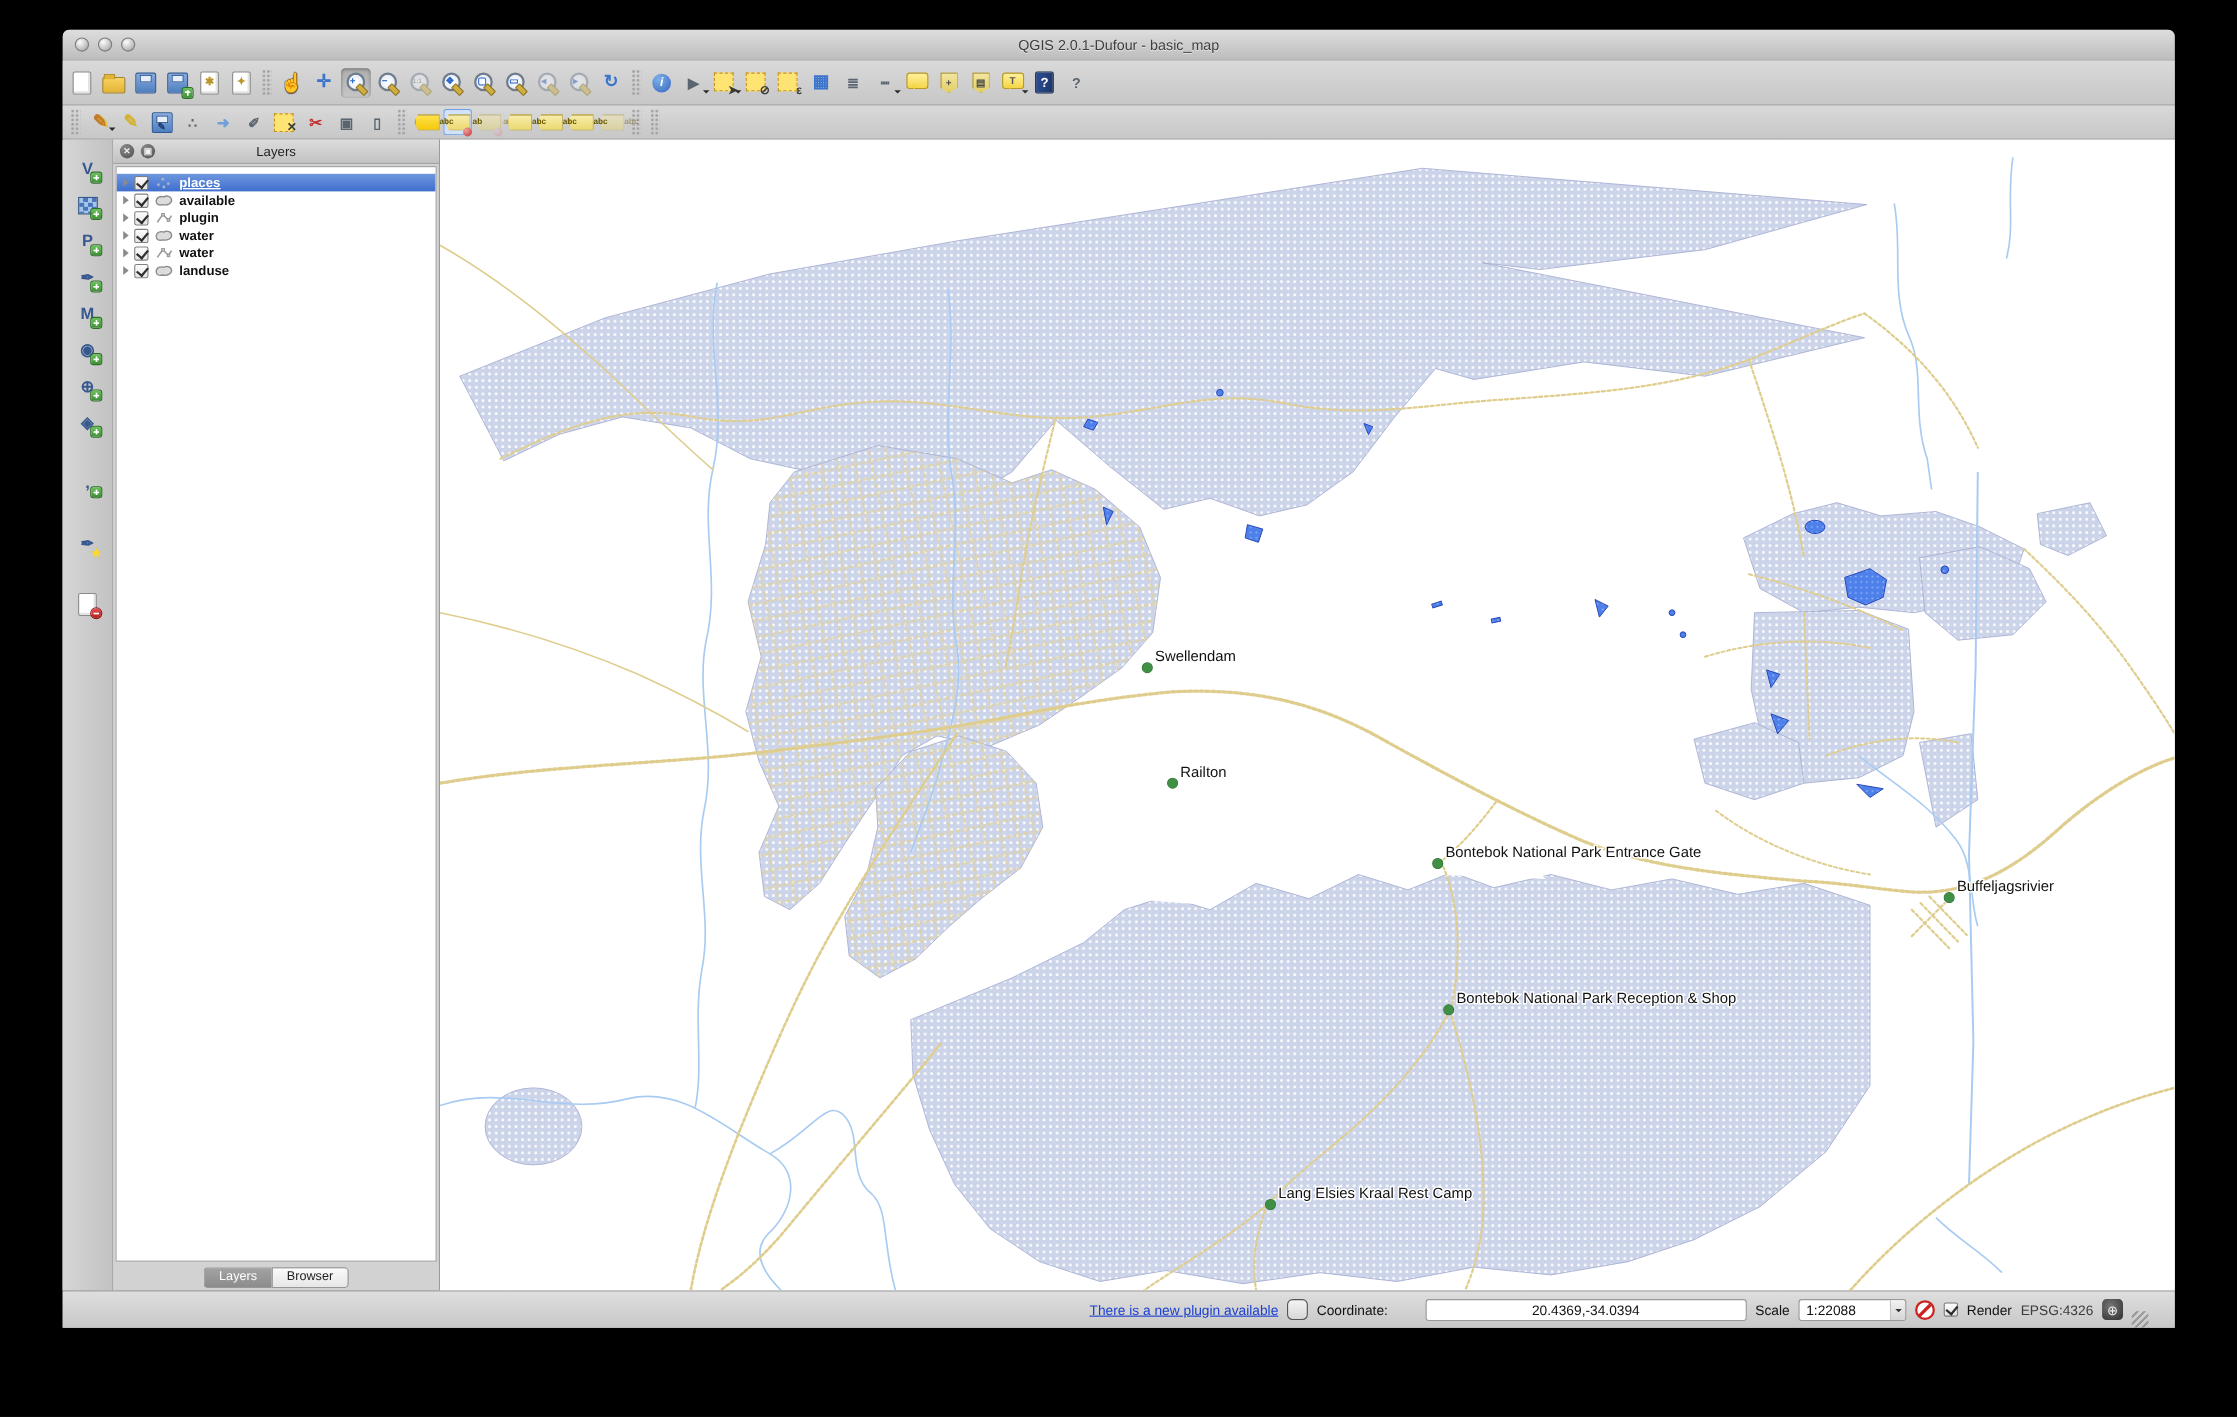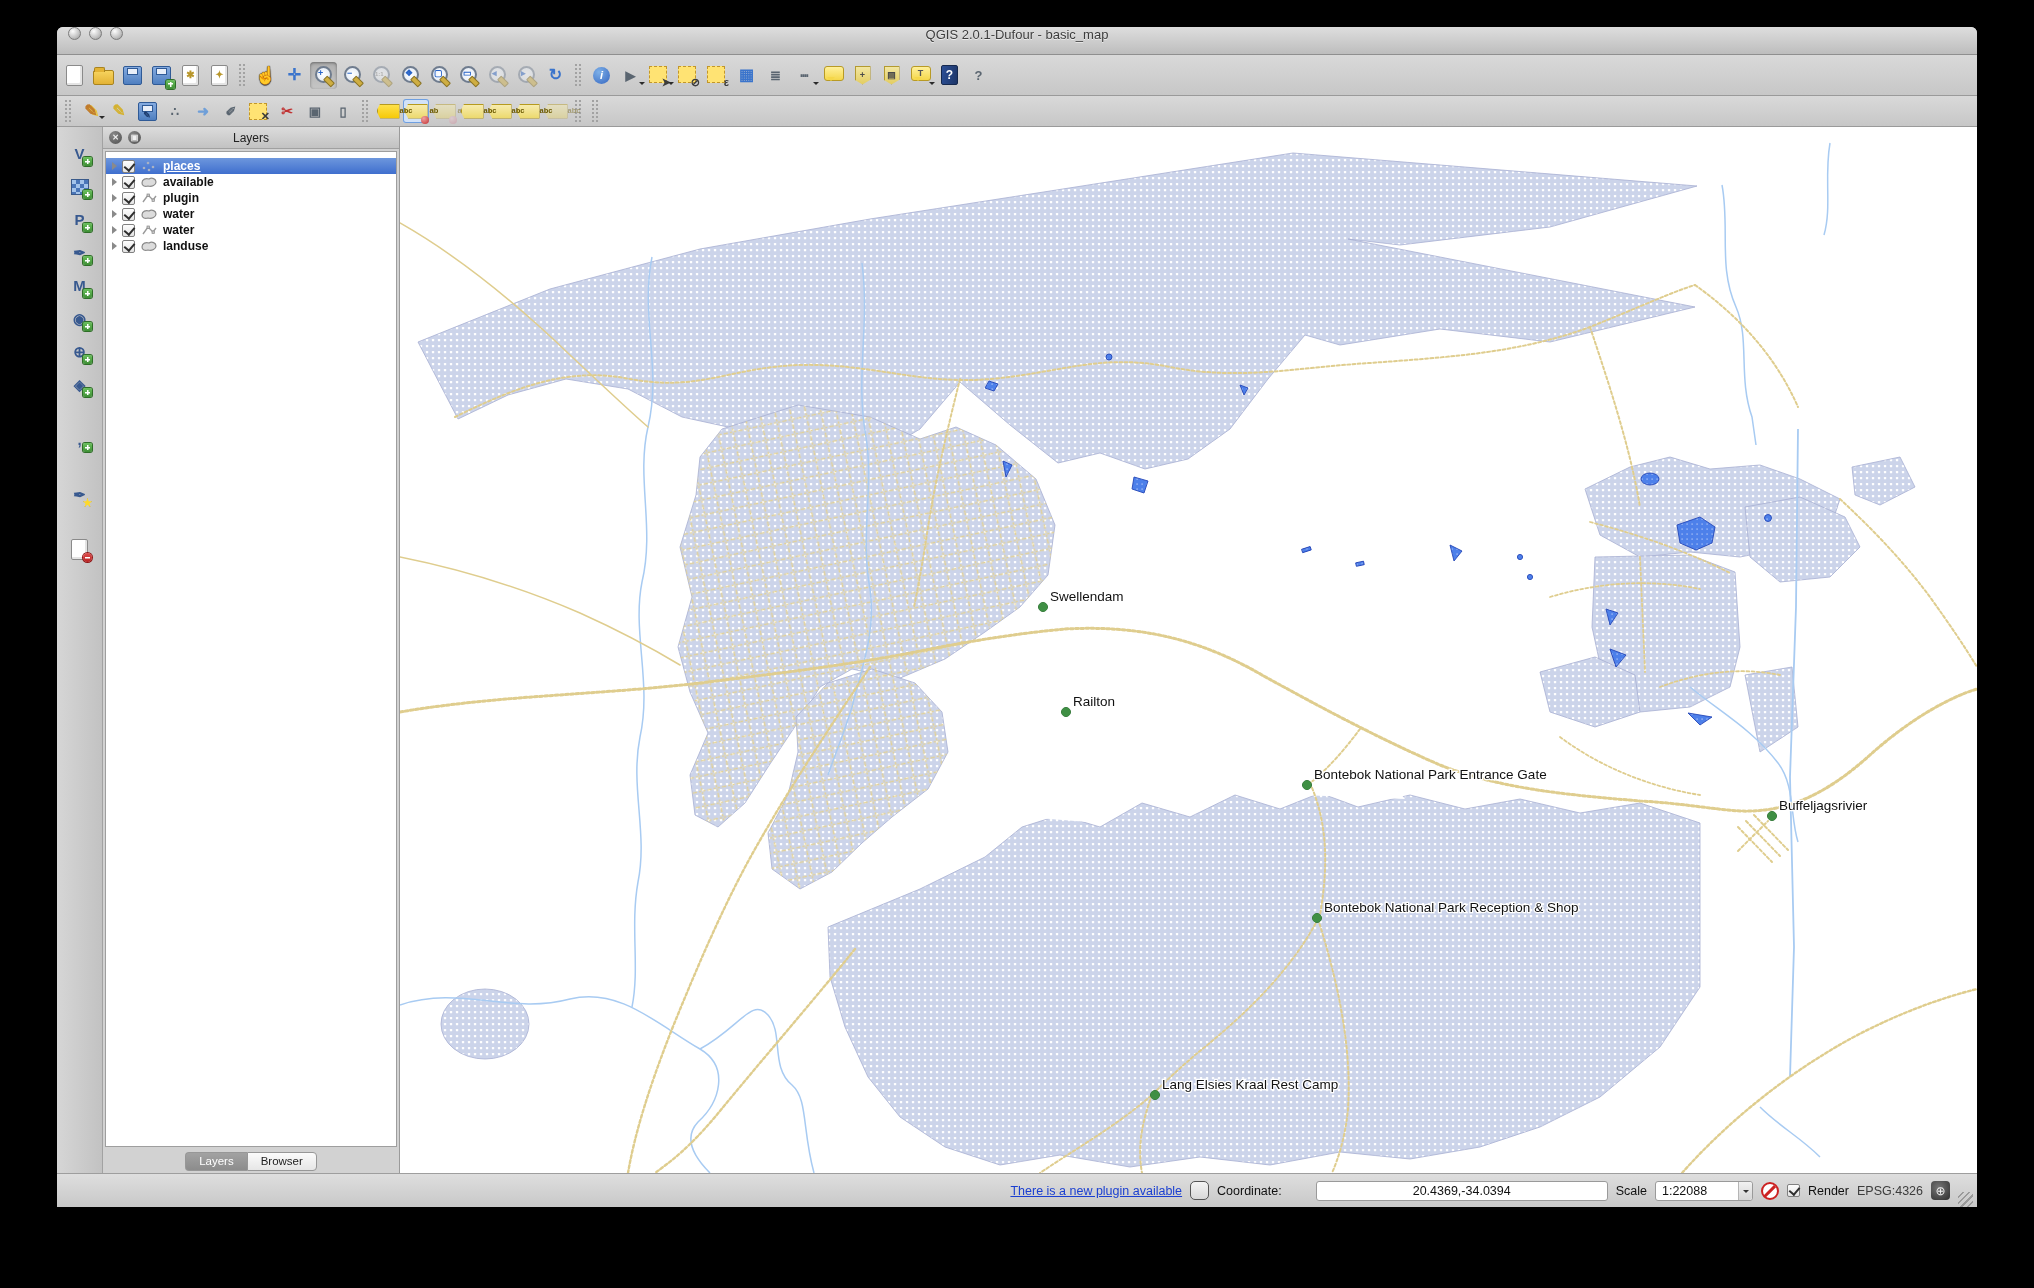--- a/index.html
+++ b/index.html
@@ -5,21 +5,21 @@
   * { margin:0; padding:0; box-sizing:border-box; }
   html,body { width:2034px; height:1288px; background:#000; overflow:hidden;
               font-family:"Liberation Sans", sans-serif; }
 
   
   .window { position:absolute; left:57px; top:27px; width:1920px; height:1180px;
             background:#cfcfcf; border-radius:6px 6px 0 0;
             box-shadow:0 8px 30px rgba(0,0,0,.6); display:flex; flex-direction:column; }
   .titlebar { height:28px; background:linear-gradient(#dedede,#bdbdbd);
               border-bottom:1px solid #8f8f8f; border-radius:6px 6px 0 0;
-              display:flex; position:relative; }
+              display:flex; align-items:center; position:relative; }
   .tl-group { display:flex; gap:8px; padding-left:11px; }
   .tl { width:13px; height:13px; border-radius:50%;
         background:radial-gradient(circle at 35% 30%, #fdfdfd, #bdbdbd 65%, #8e8e8e);
         border:1px solid #7c7c7c; }
   .title { position:absolute; left:0; right:0; text-align:center; font-size:13px;
            color:#3d3d3d; text-shadow:0 1px 0 rgba(255,255,255,.6); }
 
   .toolbar { display:flex; align-items:center; background:linear-gradient(#d9d9d9,#c7c7c7);
              border-bottom:1px solid #9a9a9a; padding:0 4px; gap:2px; }
   .row1 { height:41px; }
@@ -153,21 +153,21 @@
                 border-radius:4px 0 0 4px; border-right:none; }
   .tab.inactive { background:linear-gradient(#fbfbfb,#e6e6e6); color:#222;
                   border-radius:0 4px 4px 0; }
 
   .map-canvas { flex:1; background:#fff; position:relative; overflow:hidden; }
   .map-canvas svg.mapsvg { position:absolute; inset:0; }
 
   
   .statusbar { height:34px; background:linear-gradient(#dedede,#c8c8c8);
                border-top:1px solid #9e9e9e; display:flex; align-items:center;
-               font-size:12.5px; color:#111; padding:0 4px; gap:8px; }
+               font-size:12.5px; color:#111; padding:0 24px; gap:8px; }
   .sb-spacer { flex:1; }
   .plug-link { color:#1a3fd1; text-decoration:underline; cursor:pointer; }
   .sb-roundicon { width:19px; height:19px; border:1.5px solid #555; border-radius:5px;
                   display:flex; align-items:center; justify-content:center;
                   font-size:11px; color:#333; background:linear-gradient(#f4f4f4,#d8d8d8); }
   .coord-input { width:292px; height:20px; border:1px solid #9a9a9a; border-radius:3px;
                  background:#fff; text-align:center; font-size:12.5px;
                  font-family:"Liberation Sans",sans-serif; color:#111;margin-left:26px; }
   .combo { width:98px; height:20px; border:1px solid #9a9a9a; border-radius:3px; background:#fff;
            display:flex; align-items:center; position:relative; }

